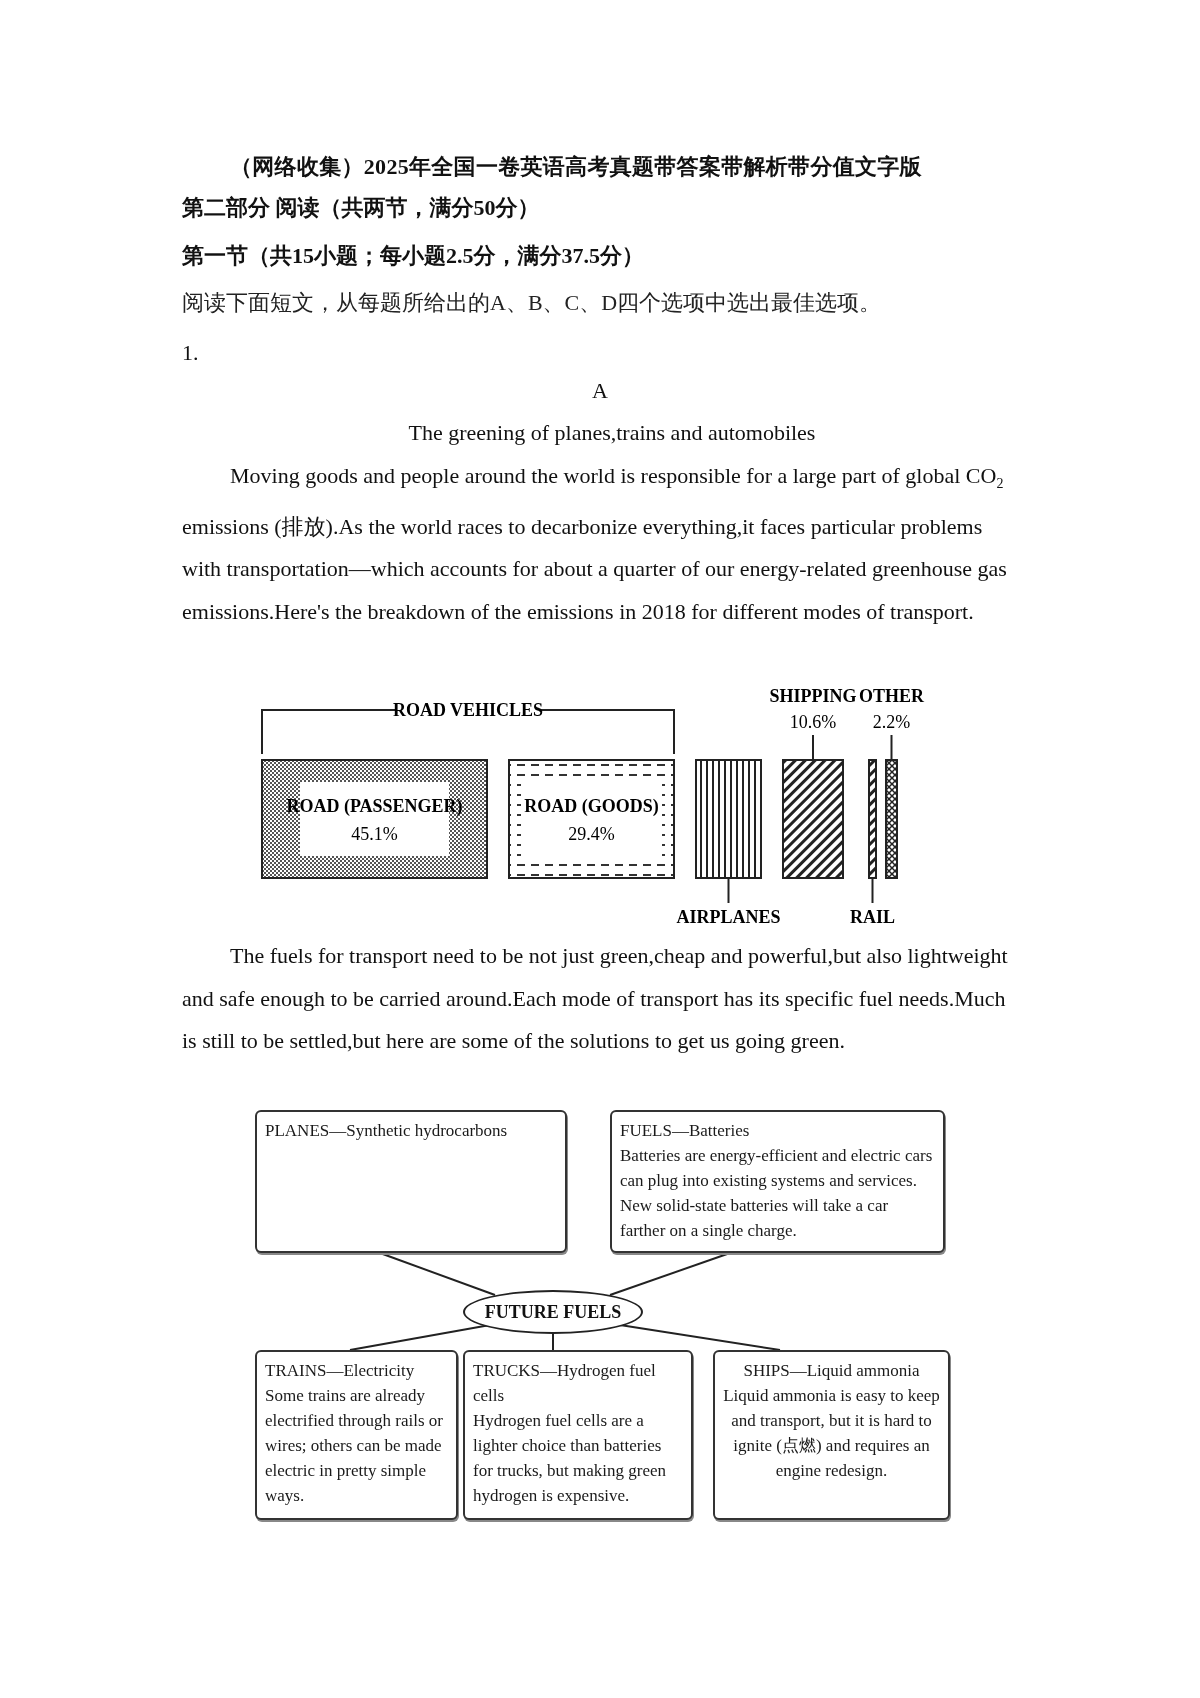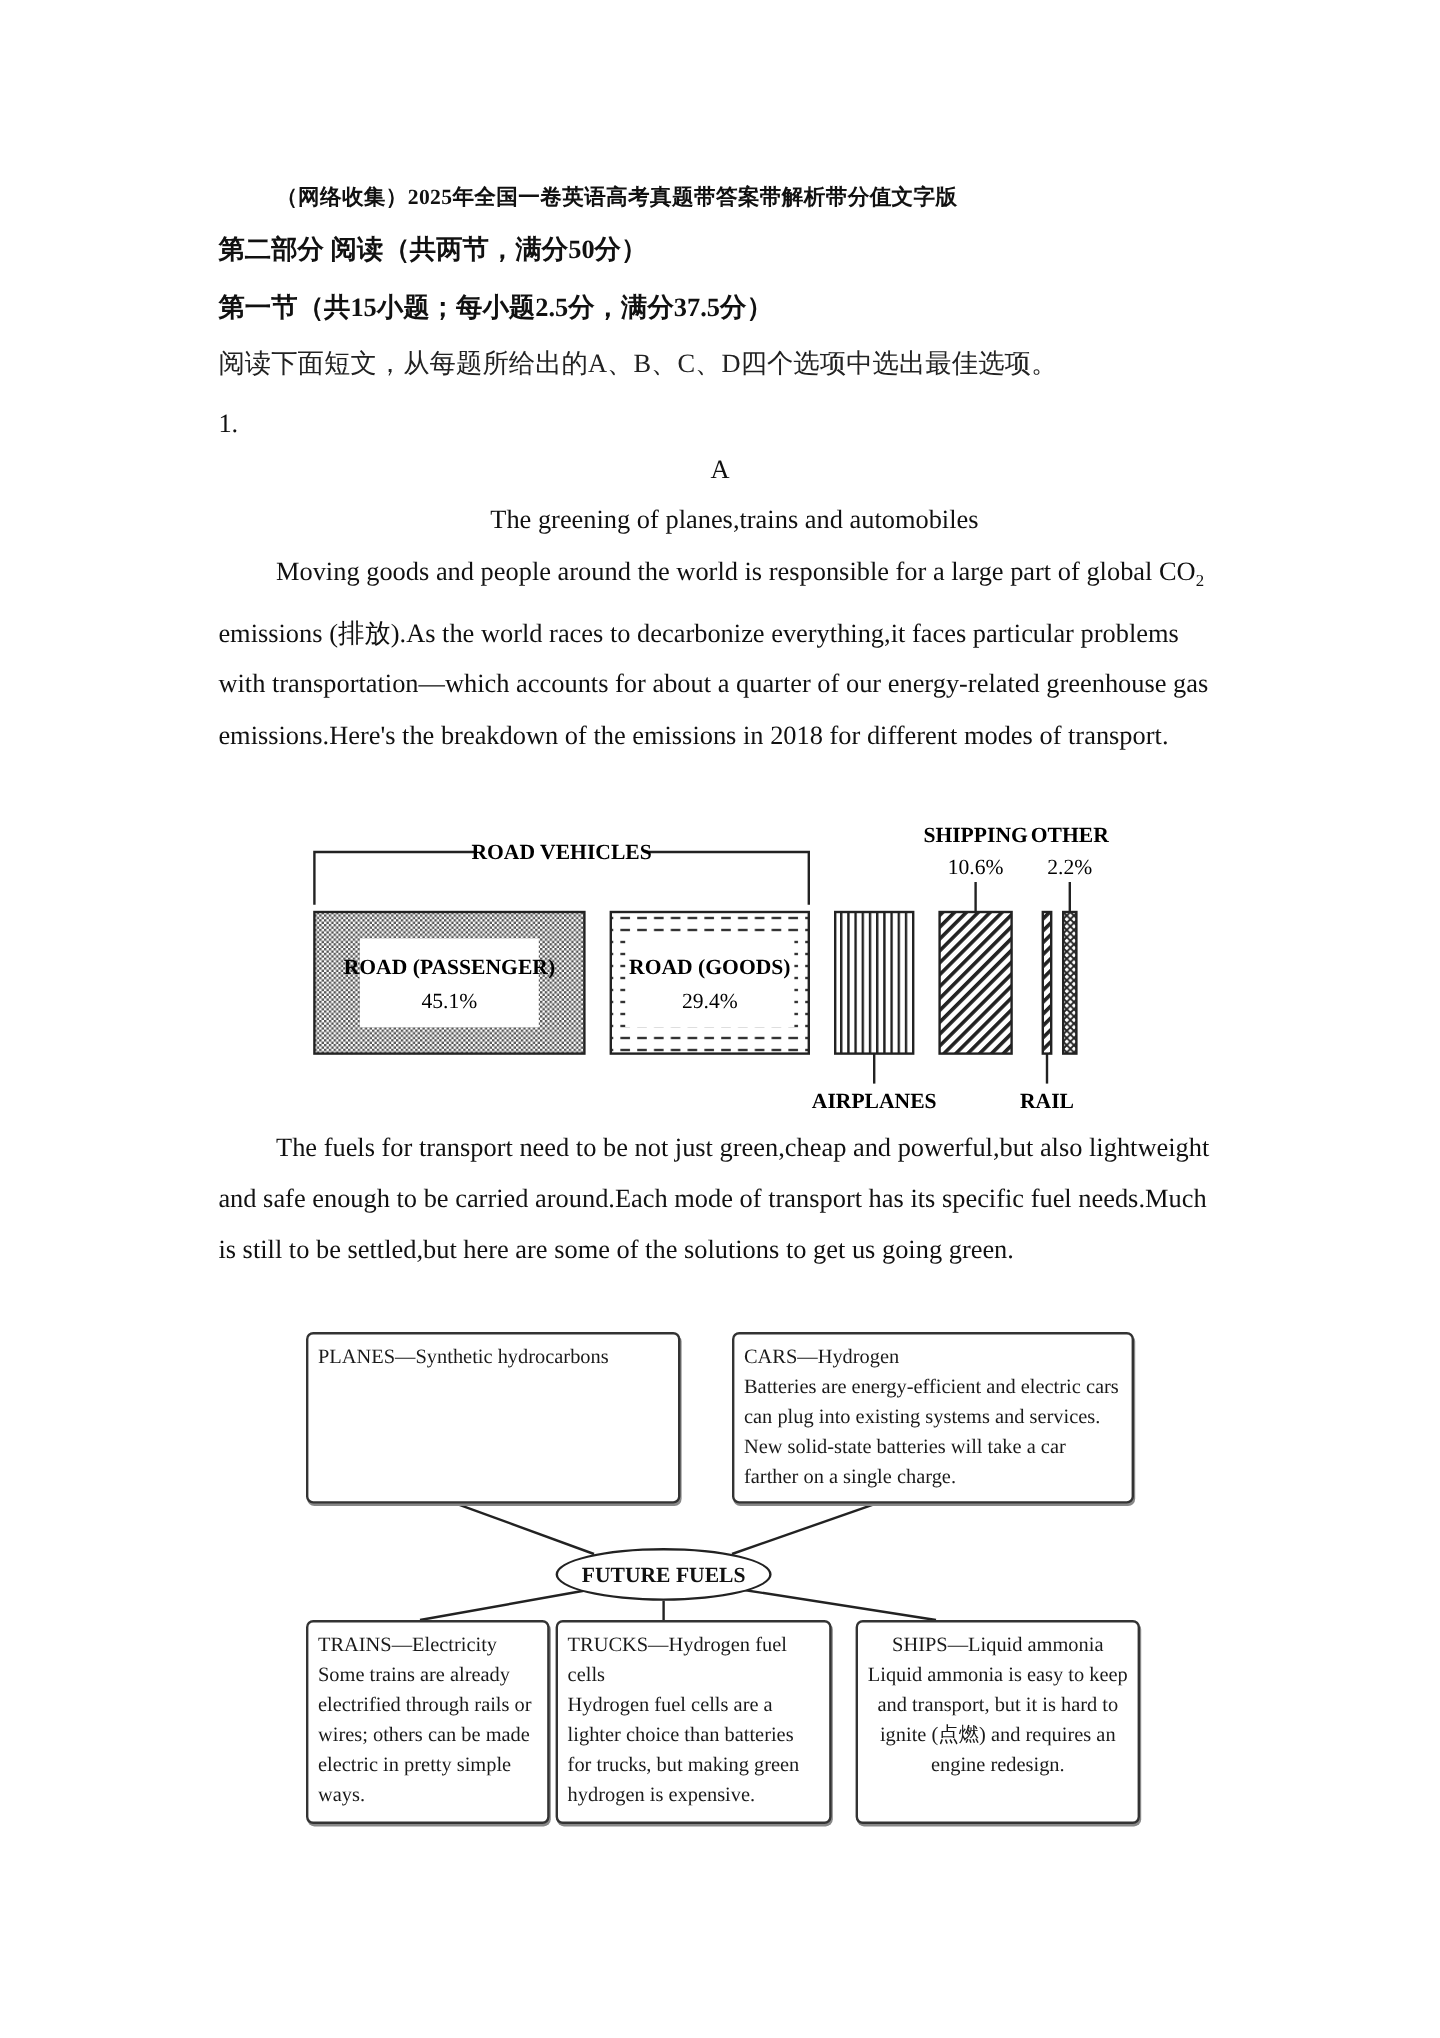--- a/index.html
+++ b/index.html
@@ -1,19 +1,19 @@
 <!DOCTYPE html>
 <html><head>
 <meta charset="utf-8">
 <style>
   html, body { margin: 0; padding: 0; background: #ffffff; }
   body { width: 1200px; height: 1698px; position: relative; overflow: hidden;
          font-family: "Liberation Serif", "DejaVu Serif", serif; color: #111; }
   .abs { position: absolute; }
-  .doc-title { left: 230px; top: 152px; font-size: 18px; font-weight: bold; white-space: nowrap; letter-spacing: 0.3px; }
+  .doc-title { left: 230px; top: 152px; font-size: 22px; font-weight: bold; white-space: nowrap; letter-spacing: 0.3px; }
   .h2 { left: 182px; font-size: 22px; font-weight: bold; white-space: nowrap; }
   .instr { left: 182px; top: 288px; font-size: 22px; white-space: nowrap; color: #222; font-family: Liberation Serif, serif; }
   .qnum { left: 182px; top: 340px; font-size: 22px; }
   .passage-letter { left: 0; width: 1200px; text-align: center; top: 378px; font-size: 22px; }
   .passage-title { left: 0; width: 1200px; text-align: center; top: 420px; font-size: 22px; margin-left: 12px; }
   .para { left: 182px; width: 840px; font-size: 22px; line-height: 42.5px; text-indent: 48px; }
   .para1 { top: 455px; }
   .para2 { top: 935px; }
   .para sub { font-size: 14px; }
   
@@ -110,21 +110,21 @@
     <line x1="130" y1="148" x2="245" y2="190" stroke="#222" stroke-width="2"></line>
     <line x1="480" y1="148" x2="360" y2="190" stroke="#222" stroke-width="2"></line>
     <line x1="100" y1="245" x2="240" y2="220" stroke="#222" stroke-width="2"></line>
     <line x1="303" y1="229" x2="303" y2="245" stroke="#222" stroke-width="2"></line>
     <line x1="530" y1="245" x2="370" y2="220" stroke="#222" stroke-width="2"></line>
   </svg>
   <div class="fuel-box fb-planes">
     <div class="fb-title">PLANES—Synthetic hydrocarbons</div>
   </div>
   <div class="fuel-box fb-cars">
-    <div class="fb-title">CARS—Hydrogen</div>
+    <div class="fb-title">FUELS—Batteries</div>
     <div>Batteries are energy-efficient and electric cars can plug into existing systems and services. New solid-state batteries will take a car farther on a single charge.</div>
   </div>
   <div class="ff-ellipse">FUTURE FUELS</div>
   <div class="fuel-box fb-trains">
     <div class="fb-title">TRAINS—Electricity</div>
     <div>Some trains are already electrified through rails or wires; others can be made electric in pretty simple ways.</div>
   </div>
   <div class="fuel-box fb-trucks">
     <div class="fb-title">TRUCKS—Hydrogen fuel cells</div>
     <div>Hydrogen fuel cells are a lighter choice than batteries for trucks, but making green hydrogen is expensive.</div>

